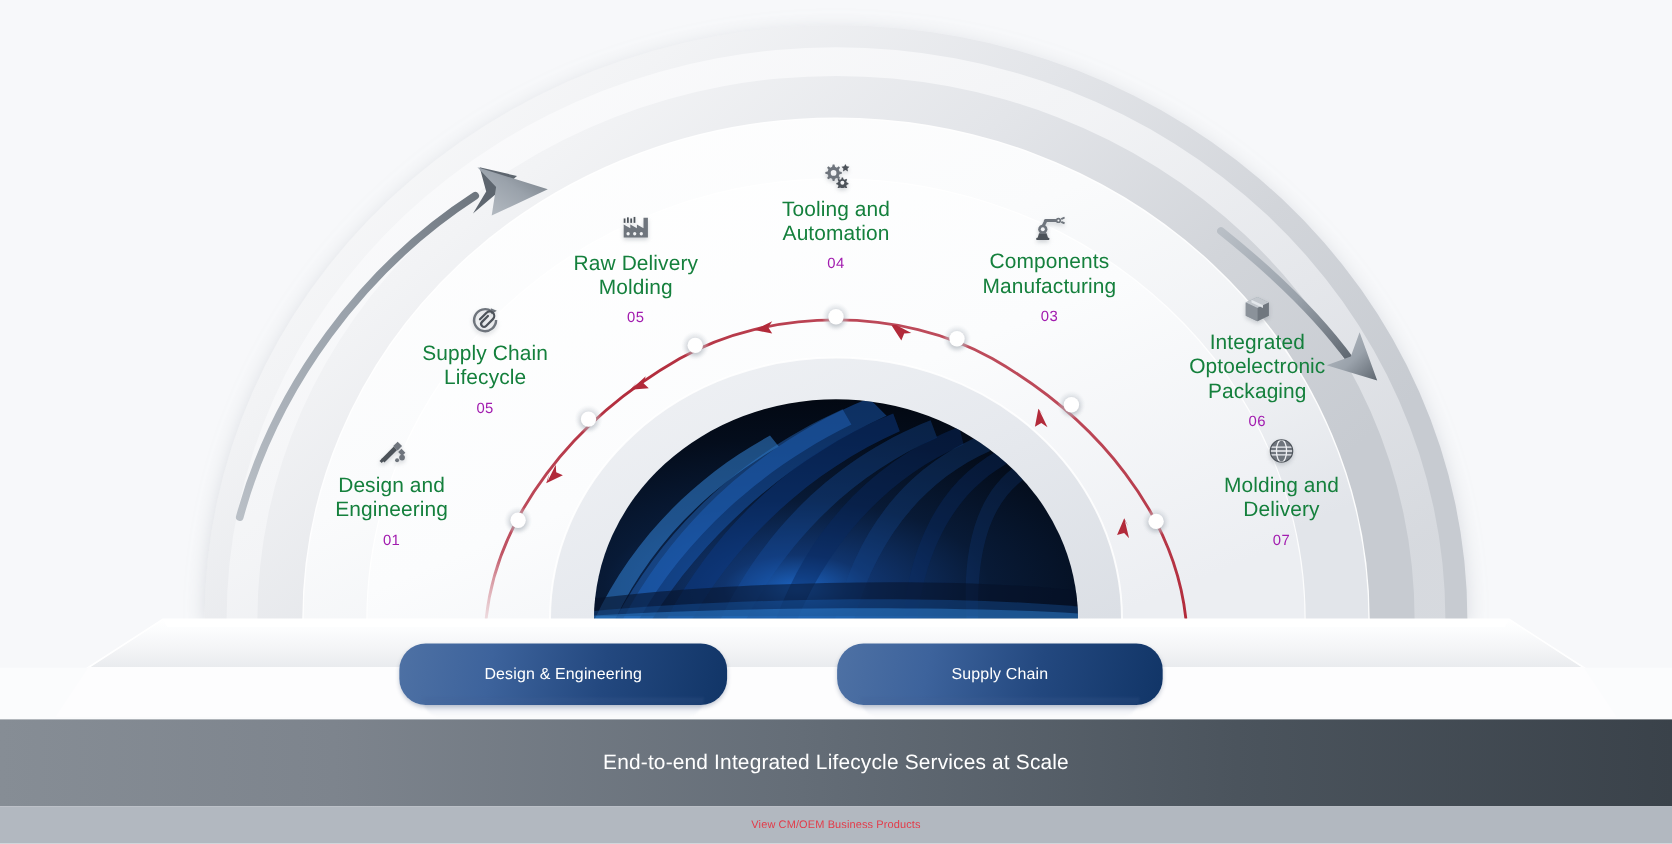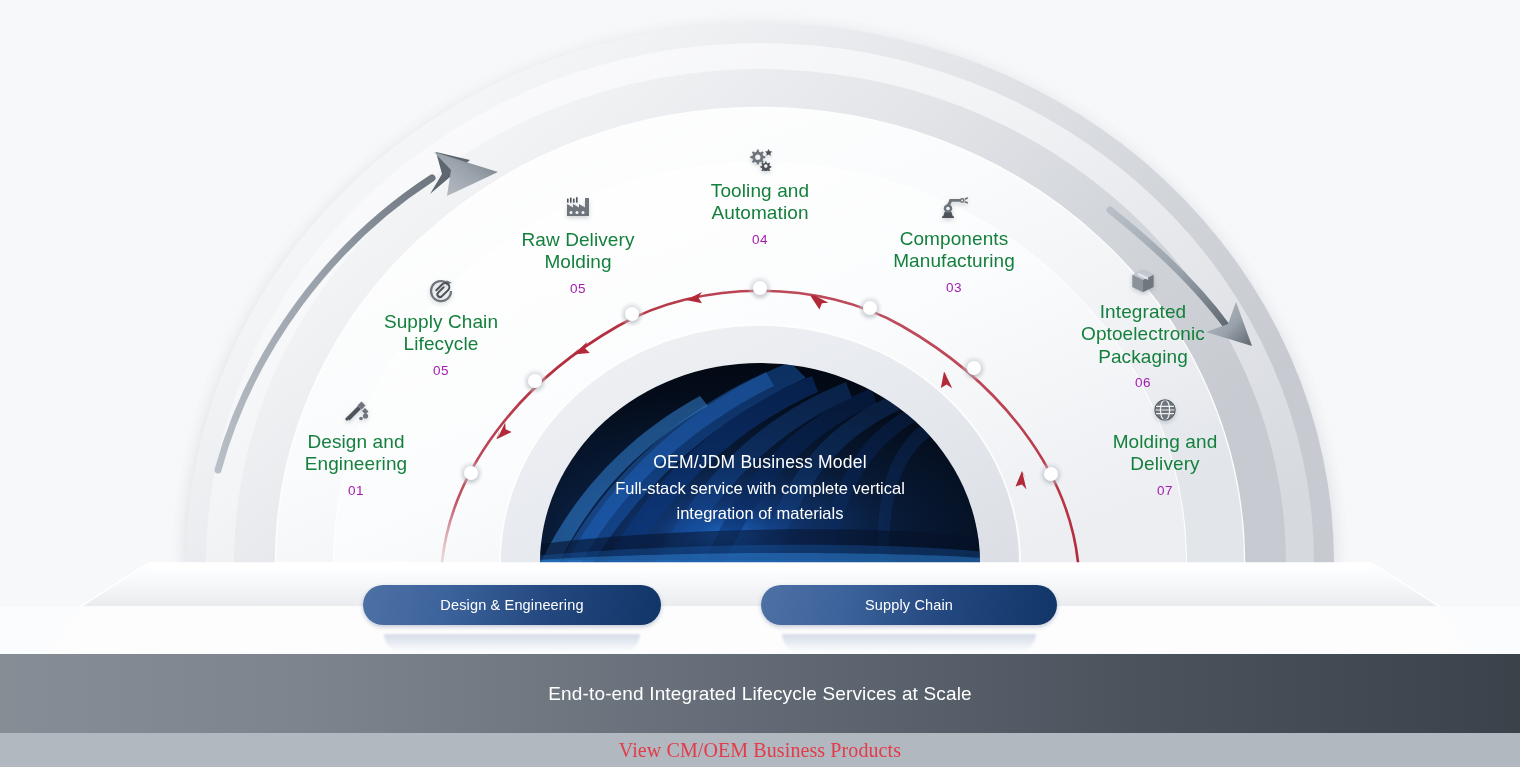--- a/index.html
+++ b/index.html
@@ -49,21 +49,21 @@
   #center-text .ct-sub { font-size: 16.5px; line-height: 1.52; }
 
   
   #btn-row {
     position: absolute; left: 0; top: 585px; width: 1520px; height: 52px;
     display: flex; justify-content: center; align-items: flex-start;
     z-index: 9;
   }
   .pill-wrap { position: relative; }
   .pill {
-    height: 40px;
+    height: 56px;
     border-radius: 24px;
     color: #fff;
     font-size: 14.5px;
     display: flex; align-items: center; justify-content: center;
     background: linear-gradient(100deg, #4e71a4 0%, #3d639c 28%, #23487f 62%, #113567 100%);
     box-shadow: 0 2px 4px rgba(30,50,90,.25);
     cursor: pointer;
     letter-spacing: .15px;
   }
   .pill-reflect {
@@ -87,21 +87,21 @@
   }
   #banner .banner-text { color: #fff; font-size: 19px; letter-spacing: .15px; }
 
   #linkbar {
     position: absolute; left: 0; top: 733px; width: 1520px; height: 34px;
     background: #b2b8c0;
     display: flex; align-items: center; justify-content: center;
     z-index: 10;
   }
   #linkbar .link-text {
-    color: #e33b49; font-size: 20px; cursor: pointer; letter-spacing: .1px; font-family: Liberation Serif, serif;
+    color: #e33b49; font-size: 10px; cursor: pointer; letter-spacing: .1px;
   }
 </style>
 </head>
 <body>
 
 <div id="stage">
 
   <svg id="dome-svg" viewBox="0 0 1520 767">
     <defs>
       <linearGradient id="gOuter" x1="0" y1="0" x2="1" y2="0.55">
@@ -383,25 +383,20 @@
               <path d="M2.2 8.4 h19.6 M2.2 15.6 h19.6 M1.8 12 h20.4"></path>
             </g>
             <circle cx="12" cy="12" r="10.2" fill="none" stroke="#4d535a" stroke-width="1"></circle>
           </svg></span>
         <div class="step-title">Molding and</div>
         <div class="step-title">Delivery</div>
         <div class="step-num">07</div>
       </div>
     </div>
 
-  <div id="center-text">
-    <div class="ct-head">OEM/JDM Business Model</div>
-    <div class="ct-sub">Full-stack service with complete vertical</div>
-    <div class="ct-sub">integration of materials</div>
-  </div>
 
   <div id="btn-row">
       <div class="pill-wrap">
         <div class="pill" id="pill-0">Design &amp; Engineering</div>
         <div class="pill-reflect"></div>
       </div>
       <div class="pill-gap"></div>
       <div class="pill-wrap">
         <div class="pill" id="pill-1">Supply Chain</div>
         <div class="pill-reflect"></div>

